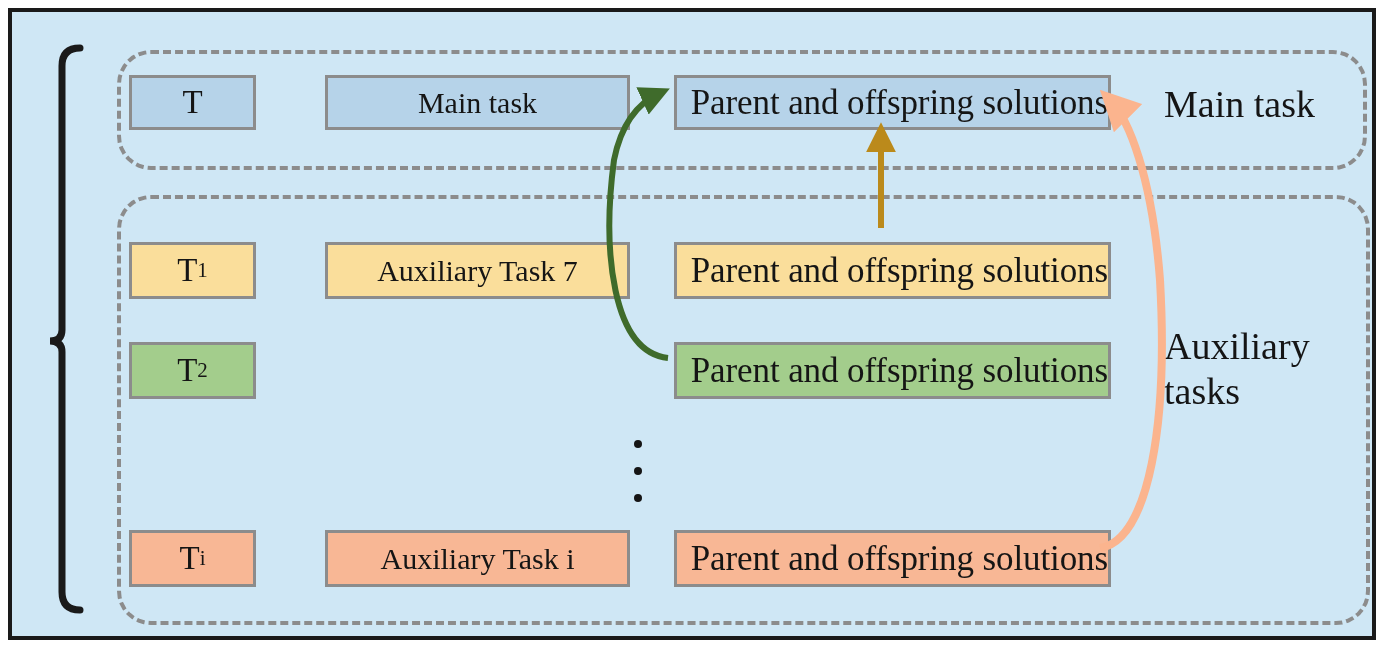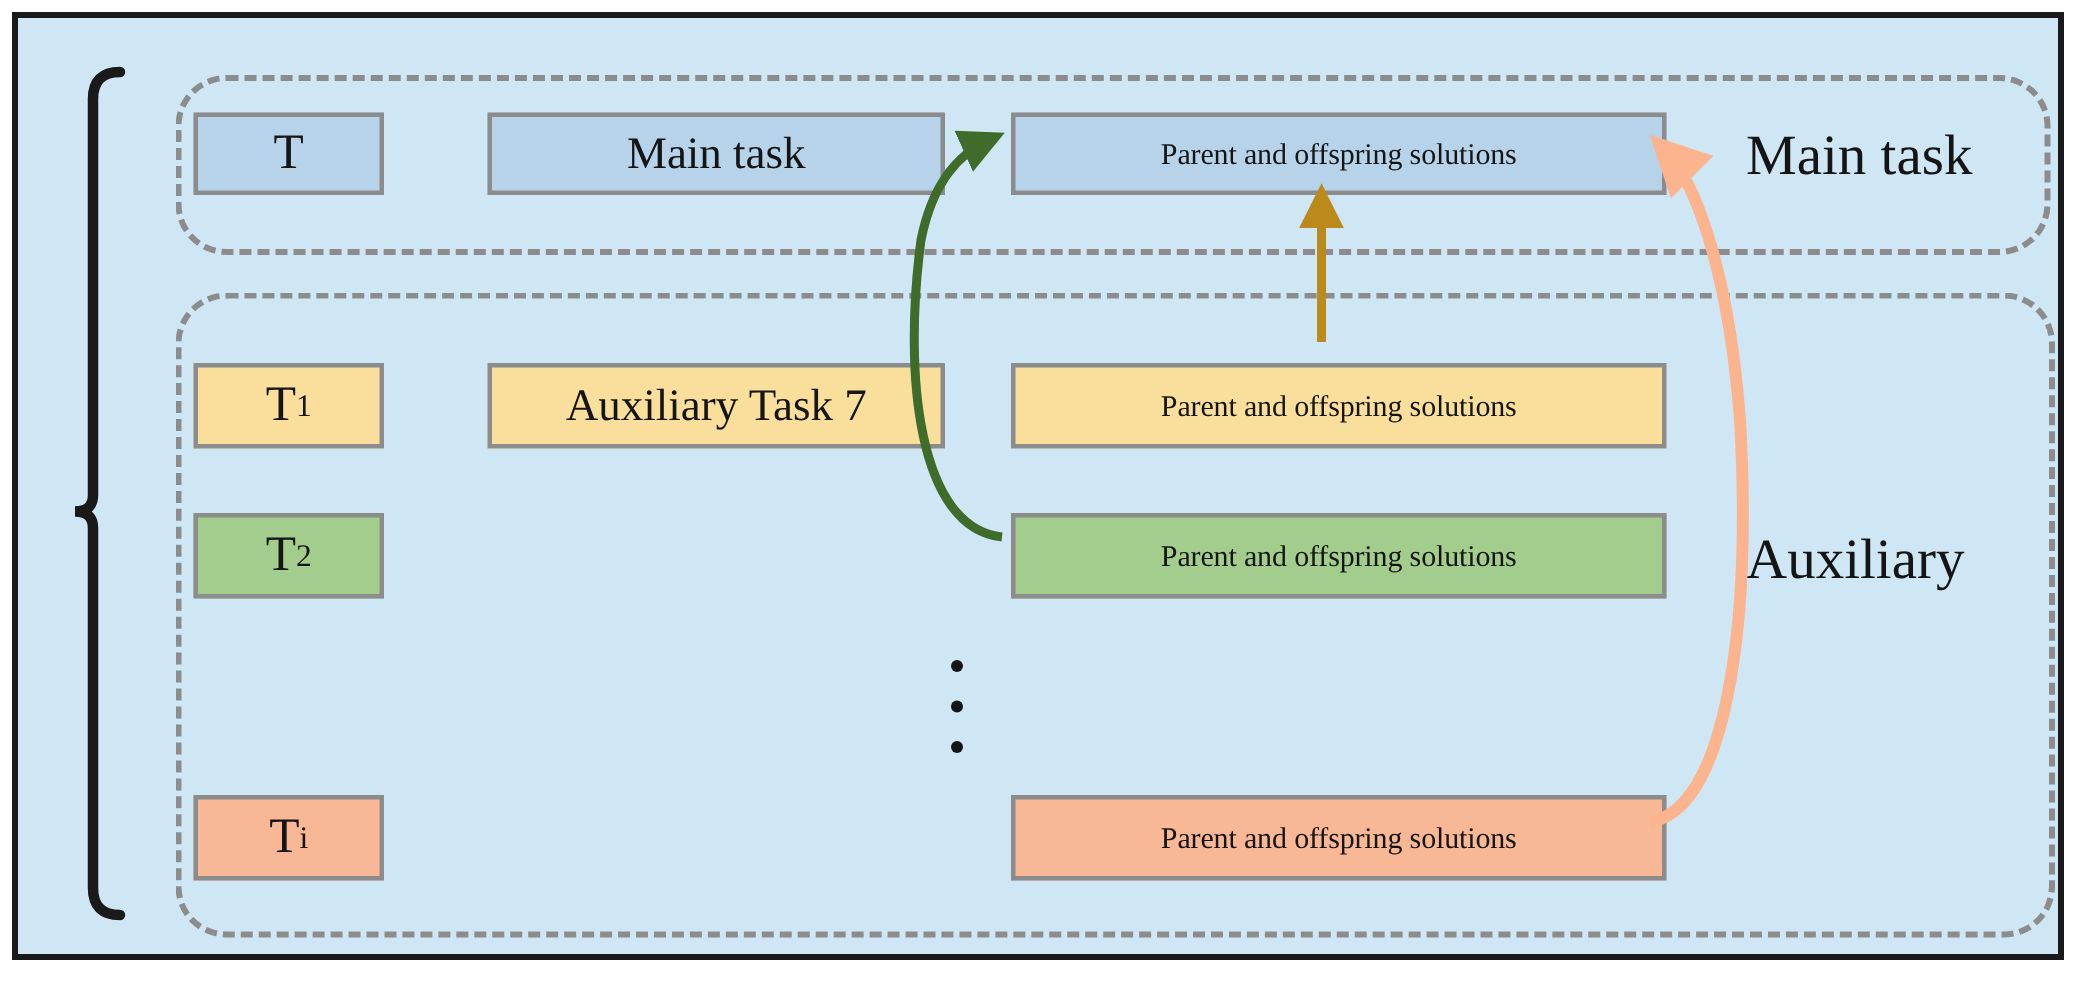--- a/index.html
+++ b/index.html
@@ -53,32 +53,32 @@
   .col-sol  { left:662px; width:437px; }
 
   .row-main { top:63px;  height:55px; }
   .row-1    { top:230px; height:57px; }
   .row-2    { top:330px; height:57px; }
   .row-i    { top:518px; height:57px; }
 
   .t-label   { font-size:33px; }
   .t-label sub{ font-size:21px; vertical-align:-0.30em; }
   .task-label{ font-size:30px; }
-  .sol-label { font-size:20px; letter-spacing:-0.1px; }
+  .sol-label { font-size:35px; letter-spacing:-0.1px;justify-content:flex-end; }
 
   
   .caption{
     position:absolute;
     font-family:"Liberation Serif", serif;
     font-size:38px;
     color:#151515;
     line-height:1.18;
   }
   #cap-main{ left:1152px; top:70px; }
-  #cap-aux { left:1152px; top:339px; }
+  #cap-aux { left:1152px; top:312px; }
 
   
   #ellipsis{
     position:absolute;
     left:619px; top:428px;
     width:14px; height:62px;
     display:flex;flex-direction:column;justify-content:space-between;align-items:center;
   }
   #ellipsis i{ display:block;width:8px;height:8px;border-radius:50%;background:#151515;}
 
@@ -125,27 +125,31 @@
     <div id="ellipsis">
       <i></i>
       <i></i>
       <i></i>
     </div>
 
     <div class="node n-salmon col-t row-i t-label">
       <span>T</span>
         <sub>i</sub>
     </div>
+    <div class="node n-salmon col-task row-i task-label">
+      <span>Auxiliary Task i</span>
+    </div>
     <div class="node n-salmon col-sol row-i sol-label">
       <span>Parent and offspring solutions</span>
     </div>
 
     <div class="caption" id="cap-main">Main task</div>
     <div class="caption" id="cap-aux">
       <div>Auxiliary</div>
+      <div>tasks</div>
     </div>
   </div>
 
   <svg class="overlay" viewBox="0 0 1390 654">
     <defs>
       <marker id="head-green" markerWidth="5" markerHeight="5" refX="3.2" refY="2.5" orient="auto">
         <path d="M0,0 L5,2.5 L0,5 z" fill="#3f6b2b"></path>
       </marker>
       <marker id="head-gold" markerWidth="5" markerHeight="5" refX="3.2" refY="2.5" orient="auto">
         <path d="M0,0 L5,2.5 L0,5 z" fill="#bb8a1b"></path>

